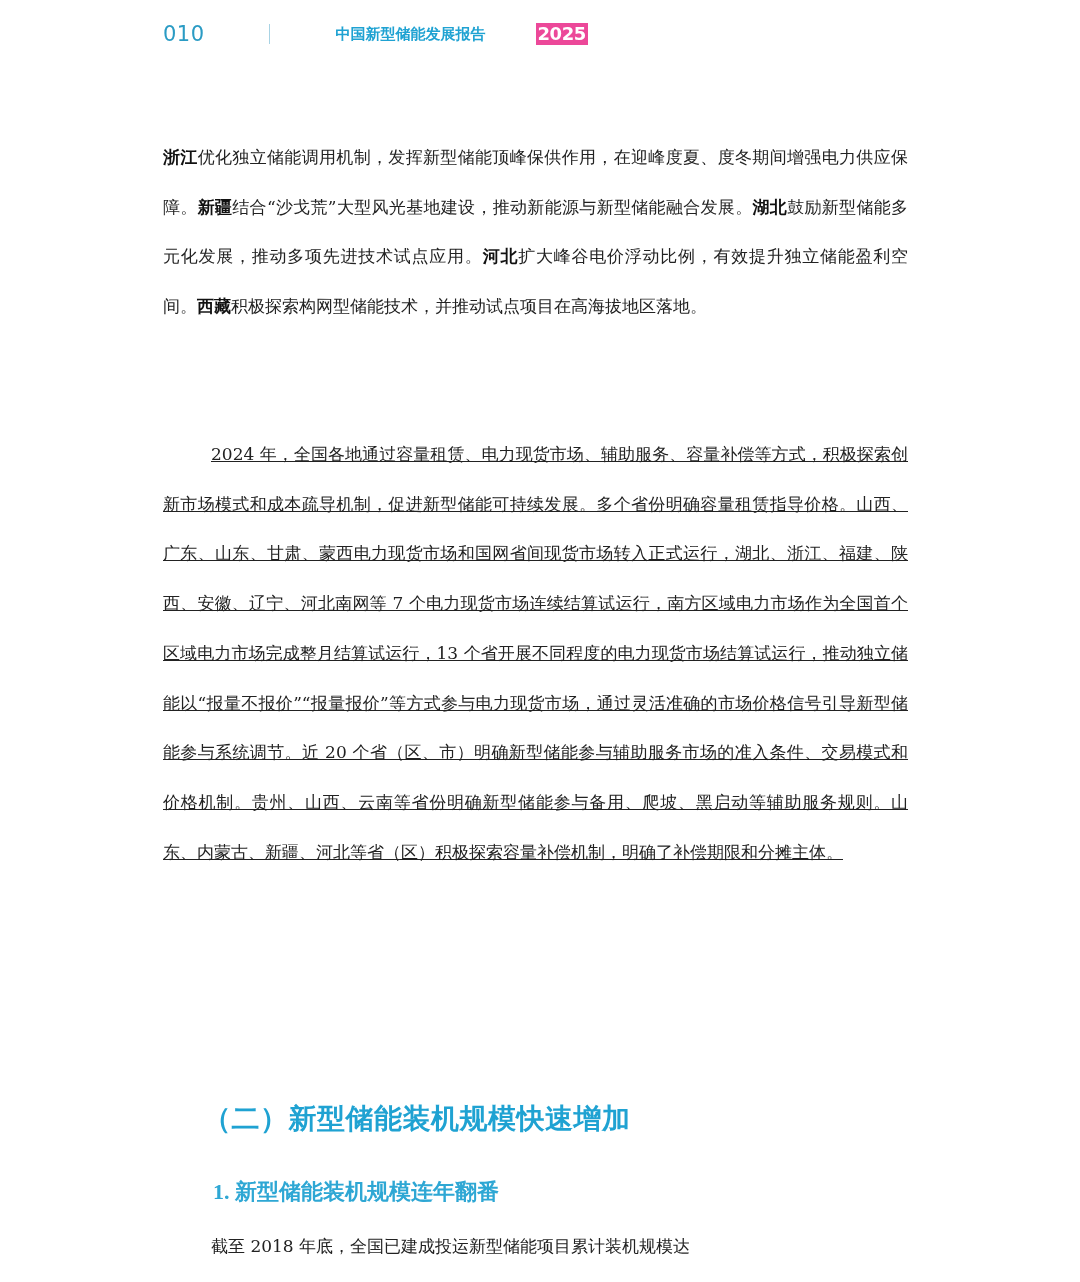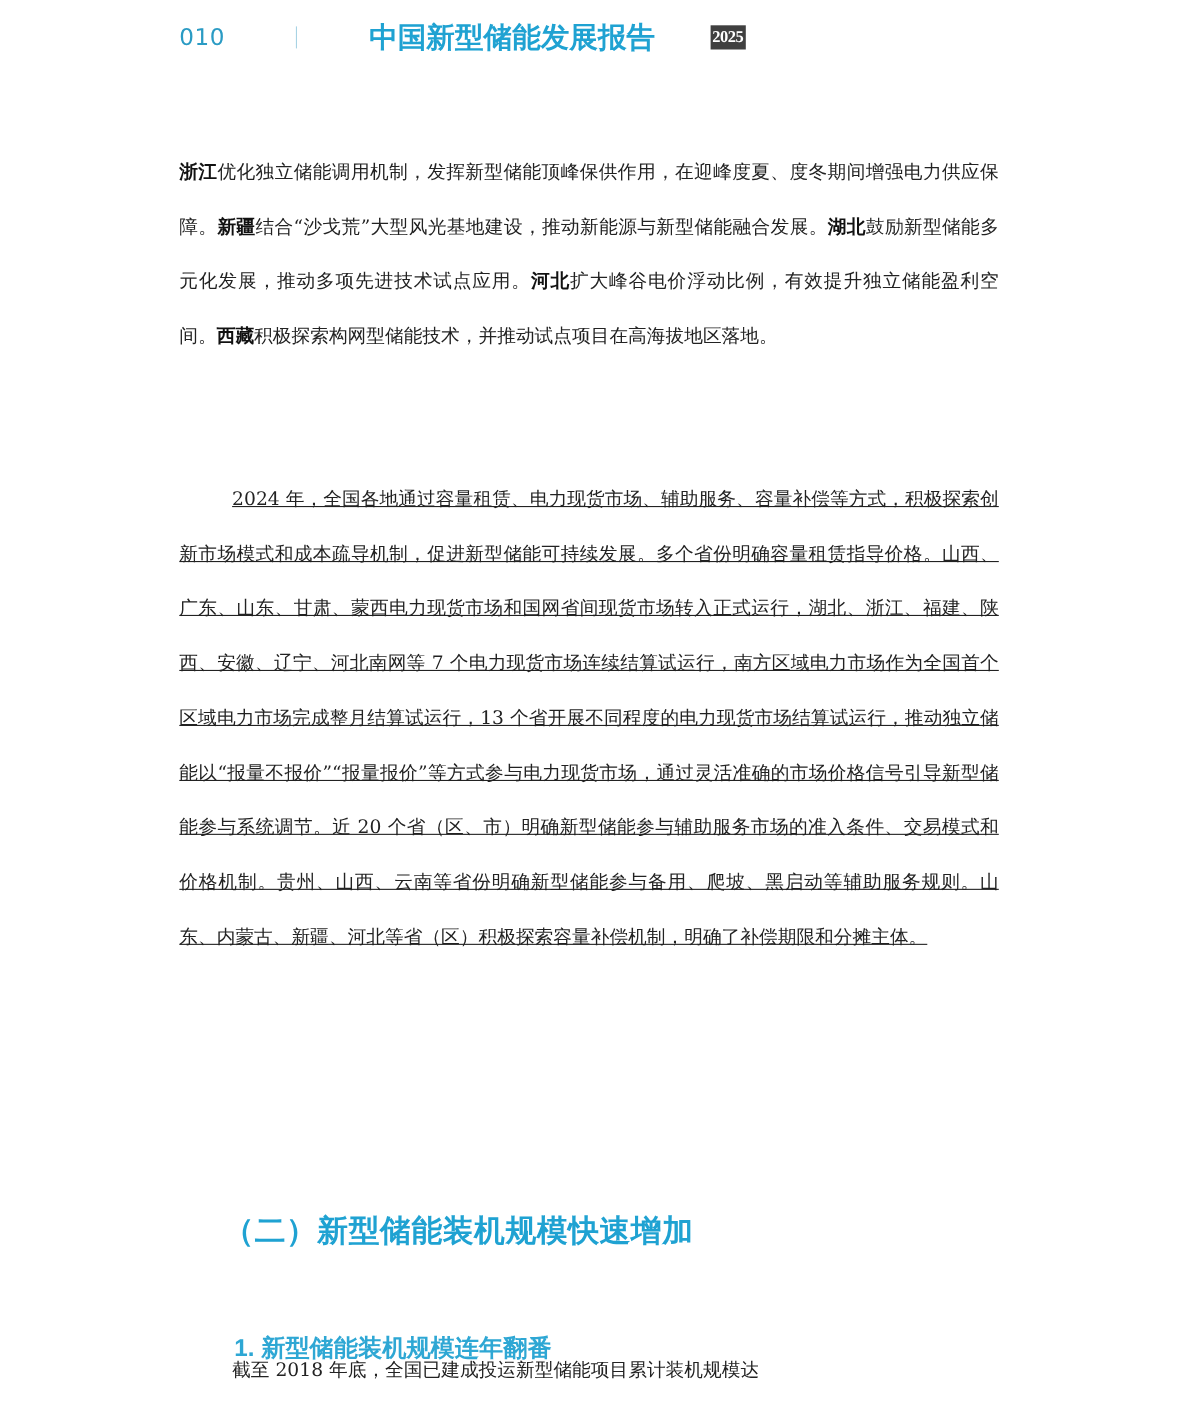--- a/index.html
+++ b/index.html
@@ -27,34 +27,33 @@
       color: #2a9bc4;
       letter-spacing: 0.5px;
     }
     .header-sep {
       width: 1px;
       height: 20px;
       background: #a8d3e4;
       margin: 0 18px 0 16px;
     }
     .report-title {
-      font-size: 26px;
+      font-size: 15px;
       font-weight: bold;
       color: #1fa2d2;
     }
     .report-year {
-      font-size: 15px;
+      font-size: 18px;
       font-weight: bold;
       color: #ffffff;
-      background: #404040;
+      background: #ec4899;
       padding: 0 2px;
       margin-left: 2px;
       line-height: 22px;
       letter-spacing: -0.5px;
-      font-family: Liberation Serif, serif;
     }
     .body-text {
       position: absolute;
       left: 163px;
       width: 745px;
       font-size: 17px;
       line-height: 49.7px;
       text-align: justify;
       text-align-last: left;
       color: #222222;
@@ -72,25 +71,24 @@
       font-size: 28px;
       font-weight: bold;
       color: #1fa2d2;
       letter-spacing: 0.5px;
       text-align: right;
     }
     .sub-heading {
       position: absolute;
       left: 213px;
       top: 1177px;
-      font-family: Liberation Sans, sans-serif;
+      font-family: Liberation Serif, serif;
       font-size: 22px;
       font-weight: bold;
       color: #2ea7d4;
-      margin-top: 34px;
     }
   </style>
 </head>
 <body>
 
 <div class="page-header">
   <span class="page-number">010</span>
   <span class="header-sep"></span>
   <span class="report-title">中国新型储能发展报告</span>
   <span class="report-year">2025</span>

